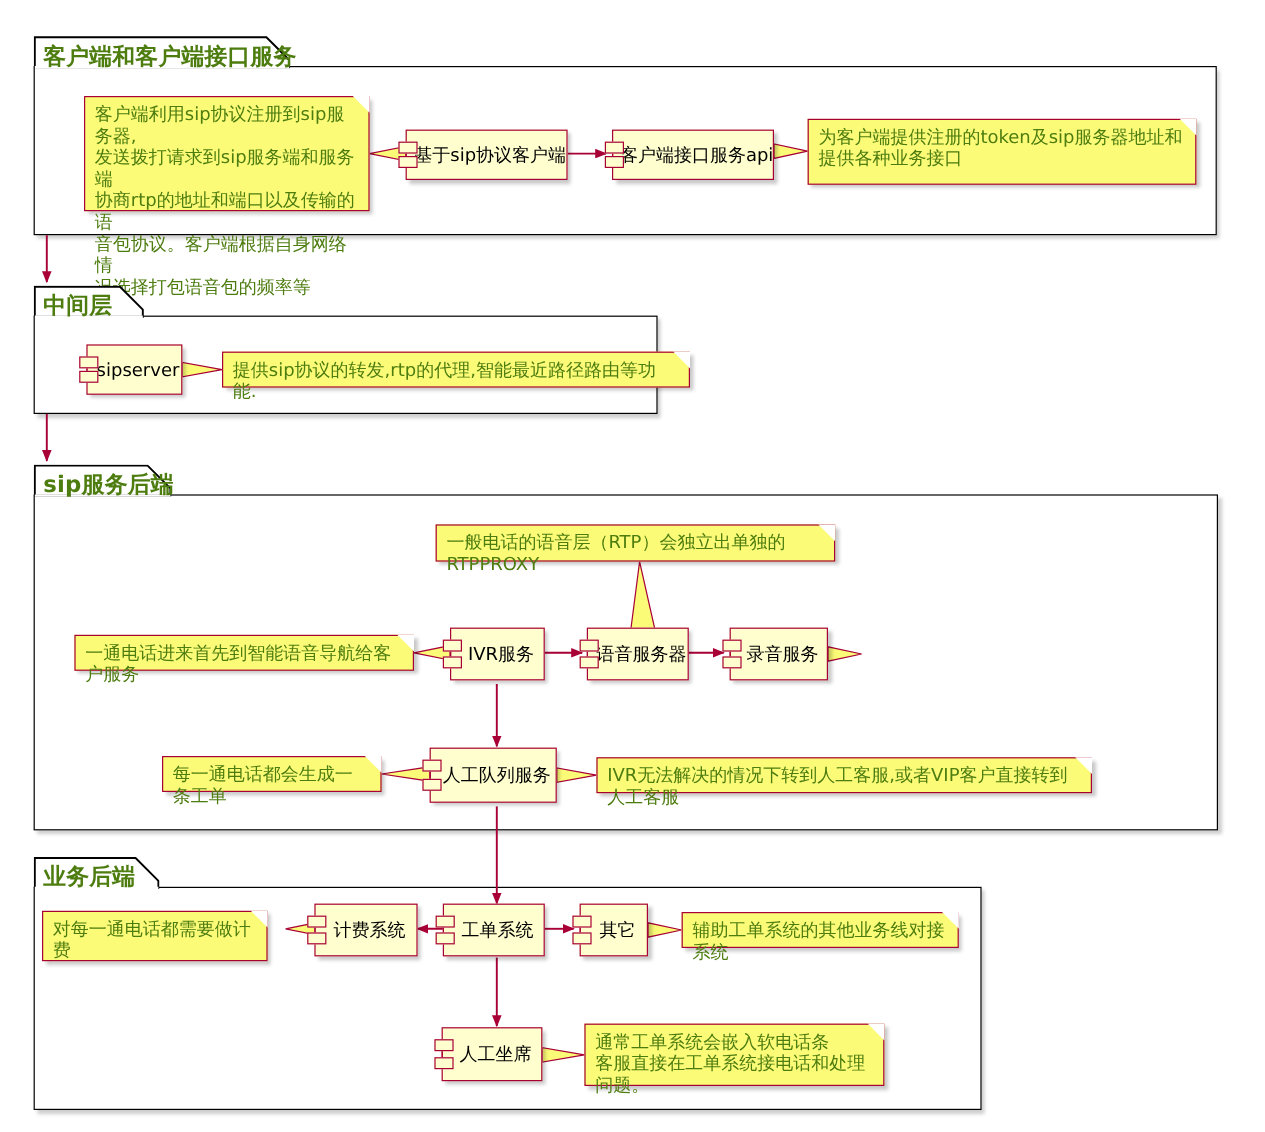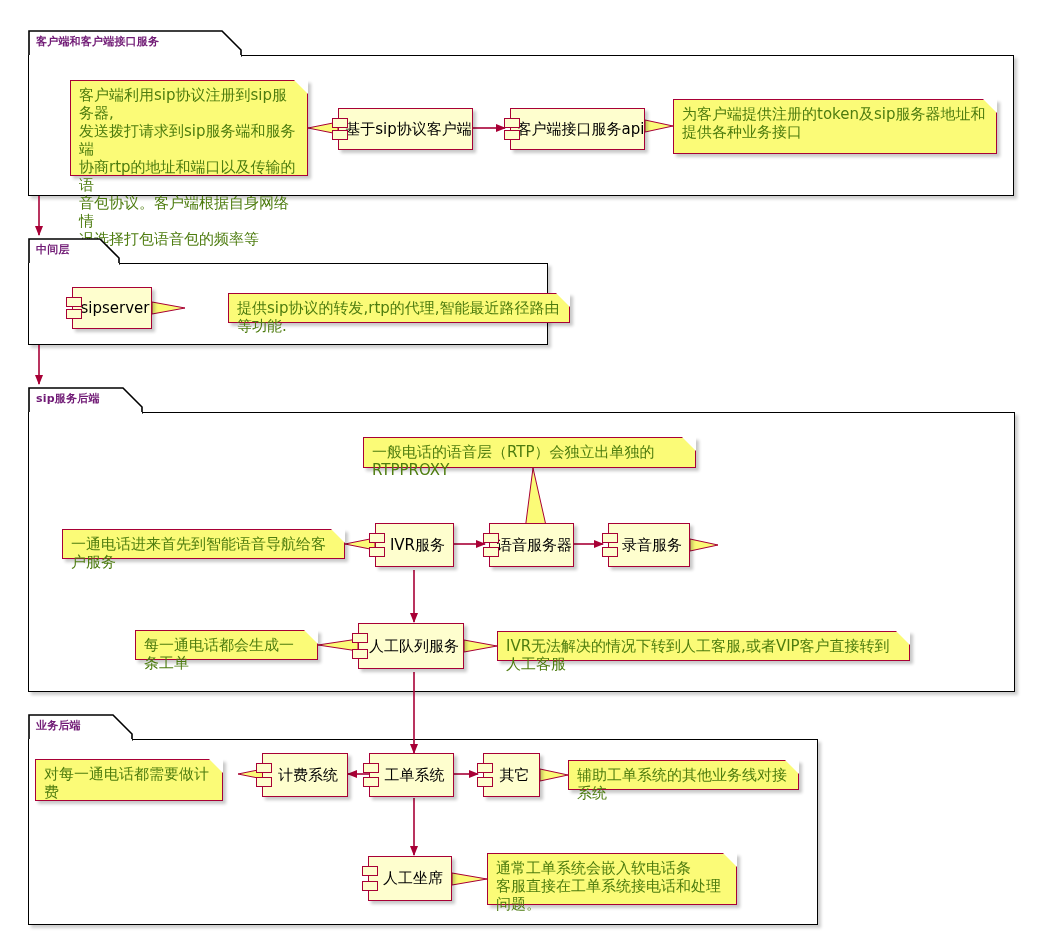--- a/index.html
+++ b/index.html
@@ -3,21 +3,21 @@
 <meta charset="utf-8">
 <style>
   html,body{margin:0;padding:0;background:#ffffff;}
   body{width:1054px;height:943px;font-family:"DejaVu Sans","Liberation Sans",sans-serif;}
   #canvas{position:relative;width:1054px;height:943px;overflow:hidden;background:#fff;}
 
   
   .pkg{position:absolute;box-sizing:border-box;}
   .pkg-body{position:absolute;left:0;box-sizing:border-box;border:1.6px solid #000;
             background:#fff;box-shadow:3px 3px 3px rgba(0,0,0,.20);}
-  .pkg-title{font-size:11px;color:#701a75;white-space:nowrap;font-weight:bold;letter-spacing:.2px;}
+  .pkg-title{font-size:19px;color:#4d7c0f;white-space:nowrap;font-weight:bold;letter-spacing:.2px;}
 
   
   .comp{position:absolute;box-sizing:border-box;background:#FEFECE;border:1.4px solid #A80036;
         box-shadow:3px 3px 3px rgba(0,0,0,.22);display:flex;align-items:center;
         justify-content:center;z-index:6;}
   .comp-label{font-size:15px;color:#000;white-space:nowrap;padding-left:10px;padding-right:4px;}
   .comp-ear{position:absolute;left:-7px;width:14px;height:8px;background:#FEFECE;
             border:1.4px solid #A80036;z-index:7;}
   .comp-ear.top{top:9px;}
   .comp-ear.bot{bottom:9px;}
@@ -122,21 +122,21 @@
     <div class="pkg-title" style="position:absolute;left:8px;top:4px;z-index:6;">中间层</div>
   </div>
 
   <div class="comp" style="left:72px;top:287px;width:80px;height:42px;">
     <div class="comp-earline"></div>
     <div class="comp-ear top"></div>
     <div class="comp-ear bot"></div>
     <div class="comp-label">sipserver</div>
   </div>
 
-  <div class="note" style="left:185px;top:293px;width:342px;height:30px;margin-left:43px;">
+  <div class="note" style="left:185px;top:293px;width:390px;height:30px;">
     <div class="foldtri"></div>
     <div class="note-txt">提供sip协议的转发,rtp的代理,智能最近路径路由等功能.</div>
   </div>
 
   <div class="pkg" style="left:28px;top:387px;width:987px;height:305px;">
     <div class="pkg-body" style="top:25px;width:987px;height:280px;"></div>
     <svg width="115" height="27" style="position:absolute;left:0;top:0;z-index:5;">
       <path d="M1,26 L1,1 L95,1 L114,20 L114,26 z" fill="#ffffff" stroke="#000" stroke-width="1.6" stroke-linejoin="miter"></path>
       <path d="M1,26 L114,26" stroke="#ffffff" stroke-width="2"></path>
     </svg>

